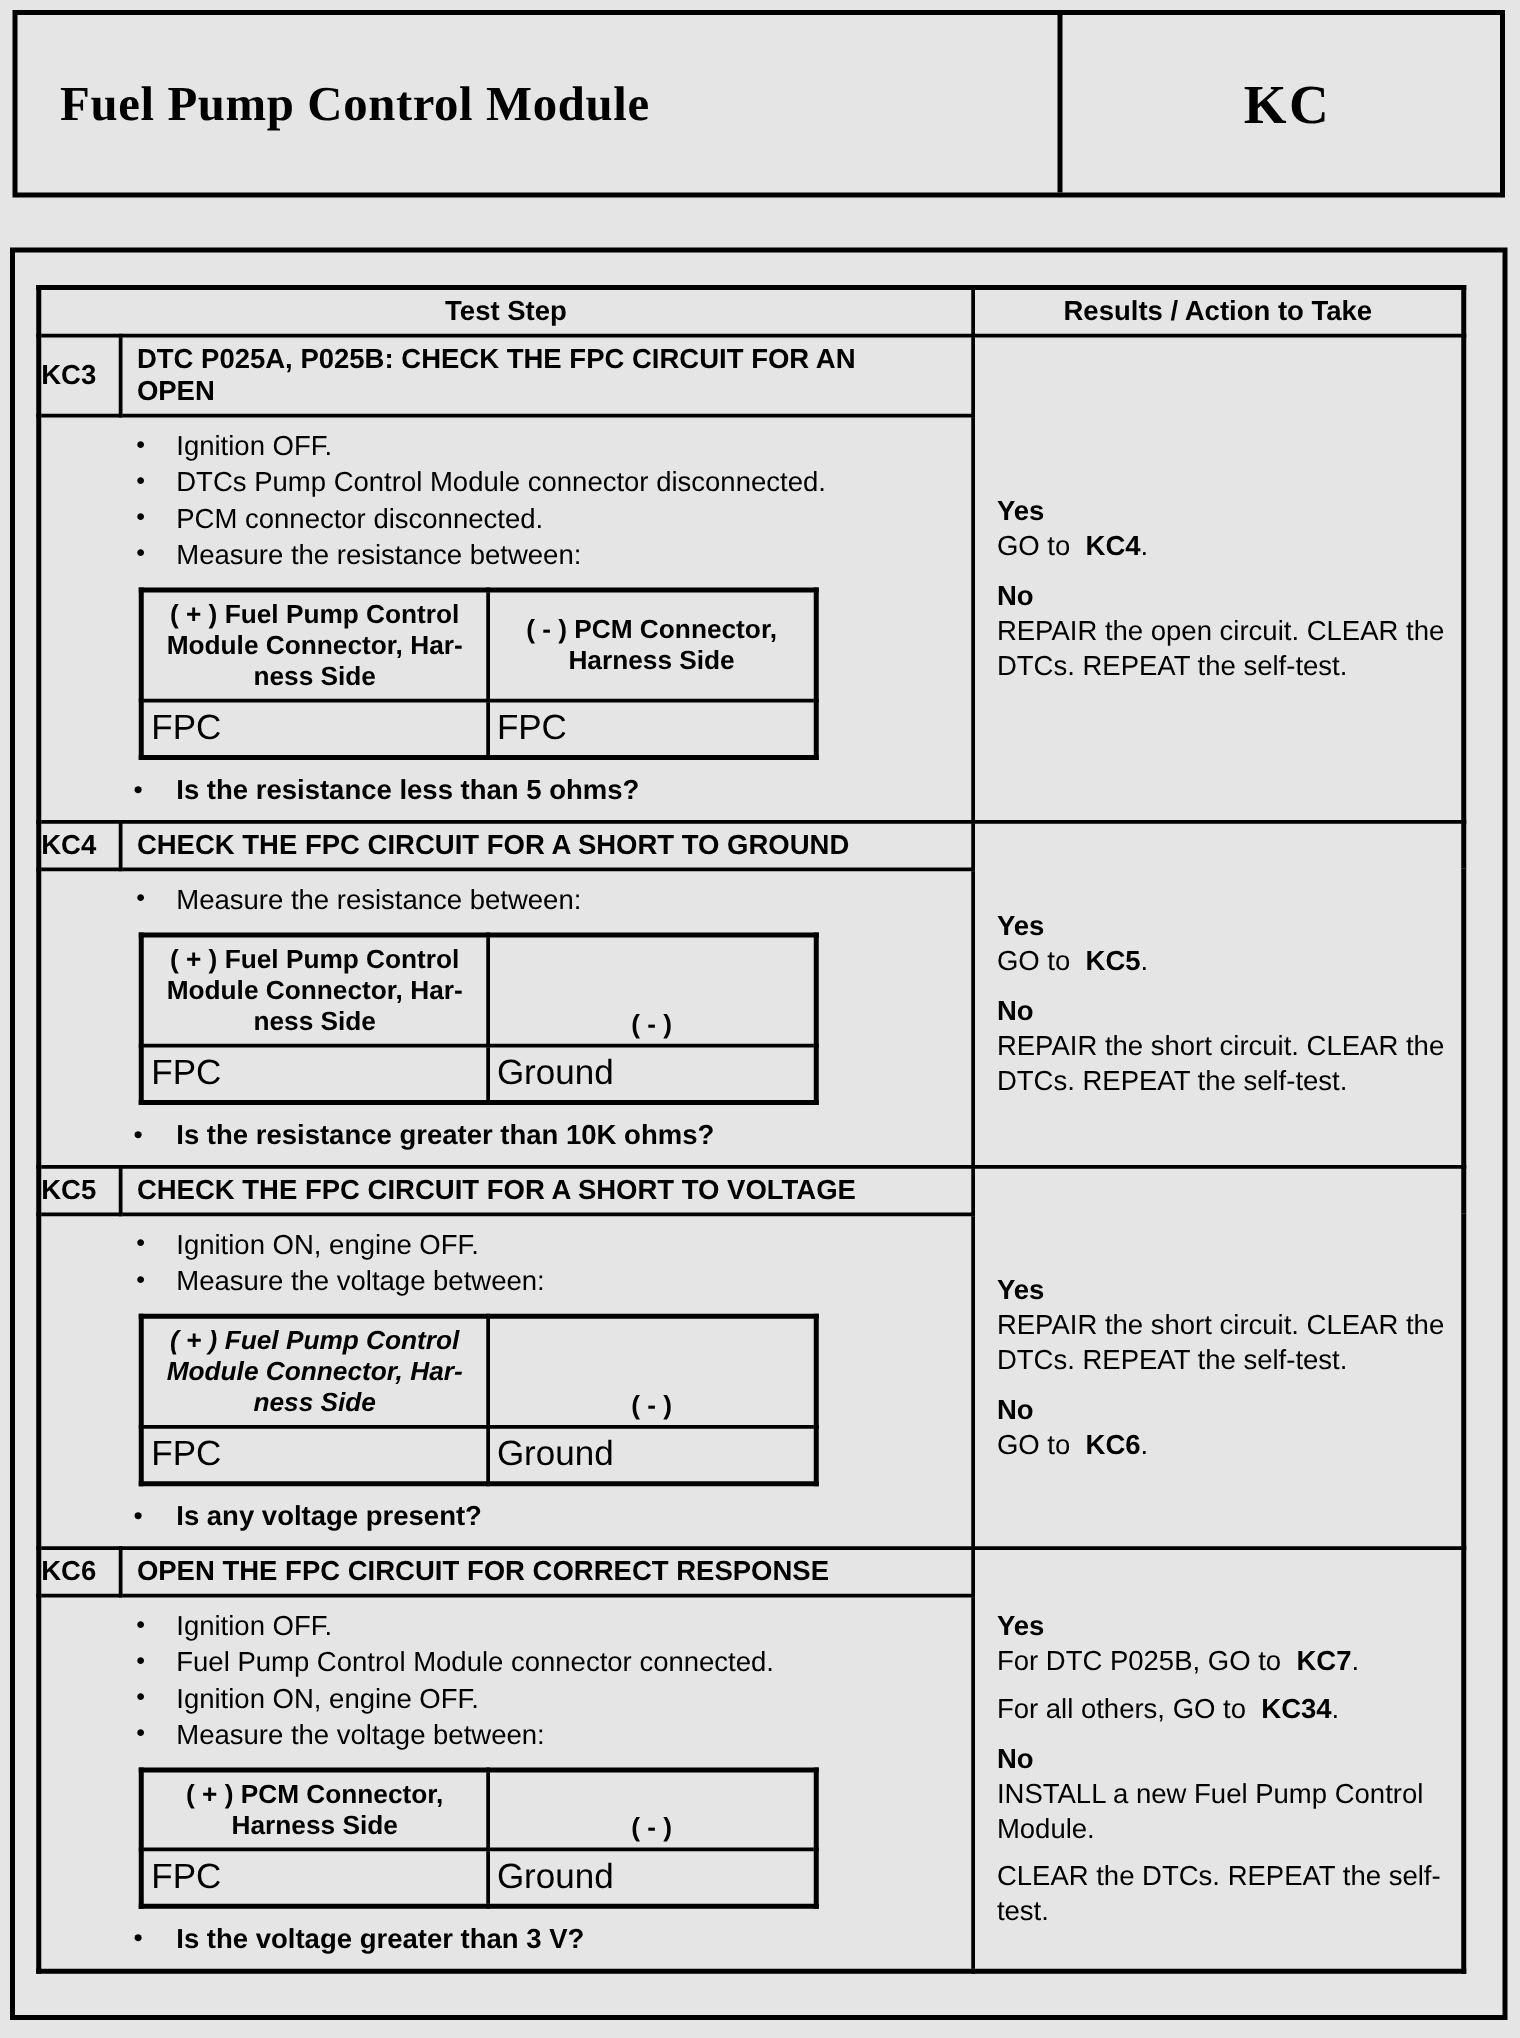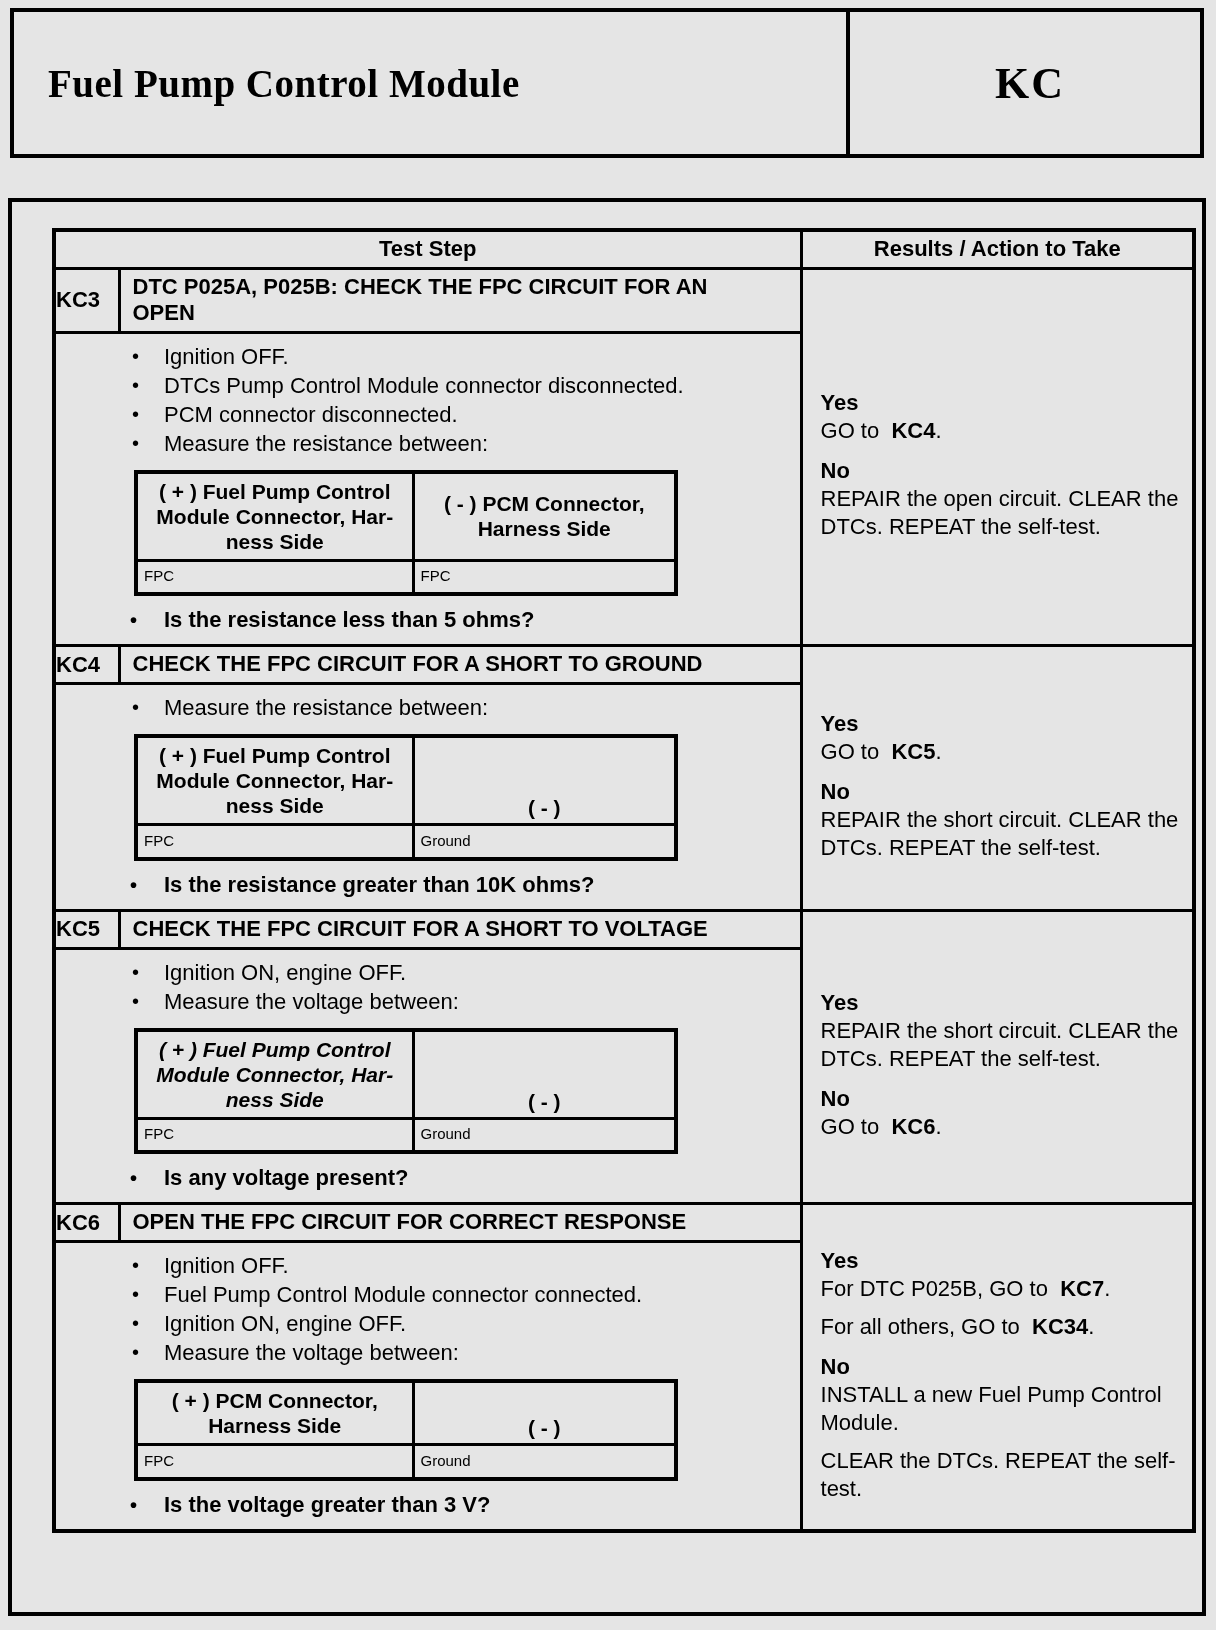--- a/index.html
+++ b/index.html
@@ -56,21 +56,21 @@
     left: 8px; top: 198px;
     width: 1198px; height: 1418px;
     border: 4px solid #000;
   }
 
   
   table.test-table {
     border-collapse: collapse;
     table-layout: fixed;
     width: 1140px;
-    margin: 26px 0 0 40px;
+    margin: 26px 0 0 17px;
     border: 4px solid #000;
   }
   .test-table th, .test-table td {
     border: 3px solid #000;
     vertical-align: top;
   }
   .thead-row th {
     height: 38px;
     font-size: 22px;
     font-weight: bold;
@@ -113,21 +113,21 @@
     font-weight: bold;
     line-height: 25px;
     text-align: center;
     white-space: pre-line;
     padding: 5px 4px;
     vertical-align: middle;
   }
   .mini th.minus-bottom { vertical-align: bottom; padding-bottom: 3px; }
   .mini th.italic-plus { font-style: italic; }
   .mini td {
-    font-size: 15px;
+    font-size: 28px;
     font-weight: normal;
     padding: 4px 6px 6px 6px;
     height: 34px;
     vertical-align: middle;
   }
 
   .question {
     display: flex;
     font-weight: bold;
     font-size: 22px;

